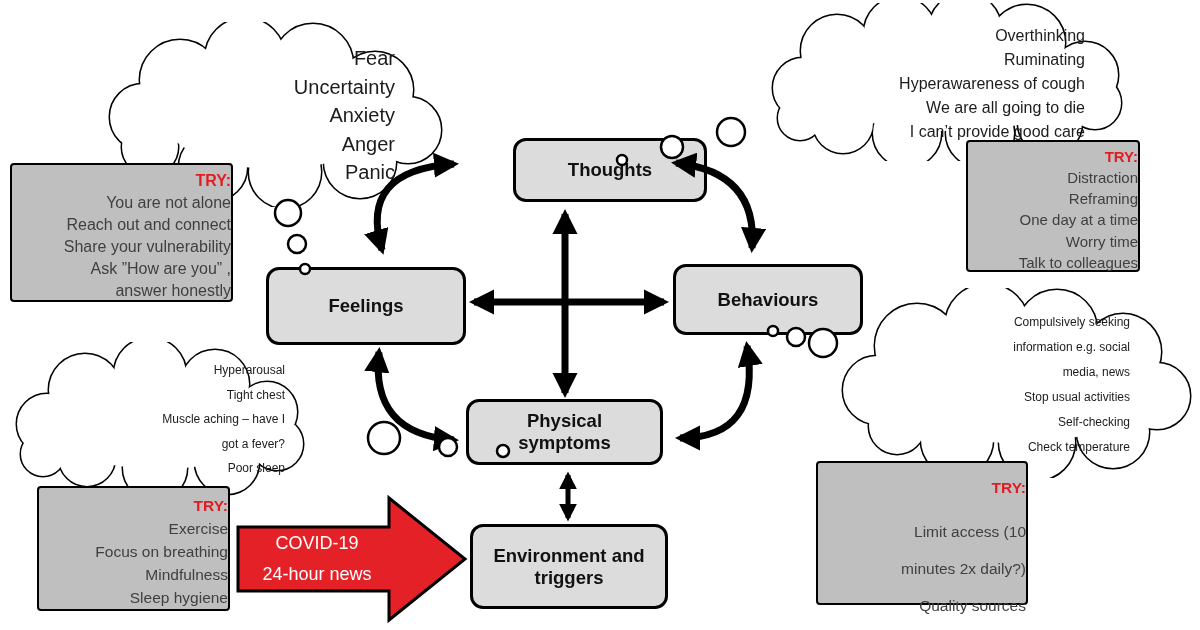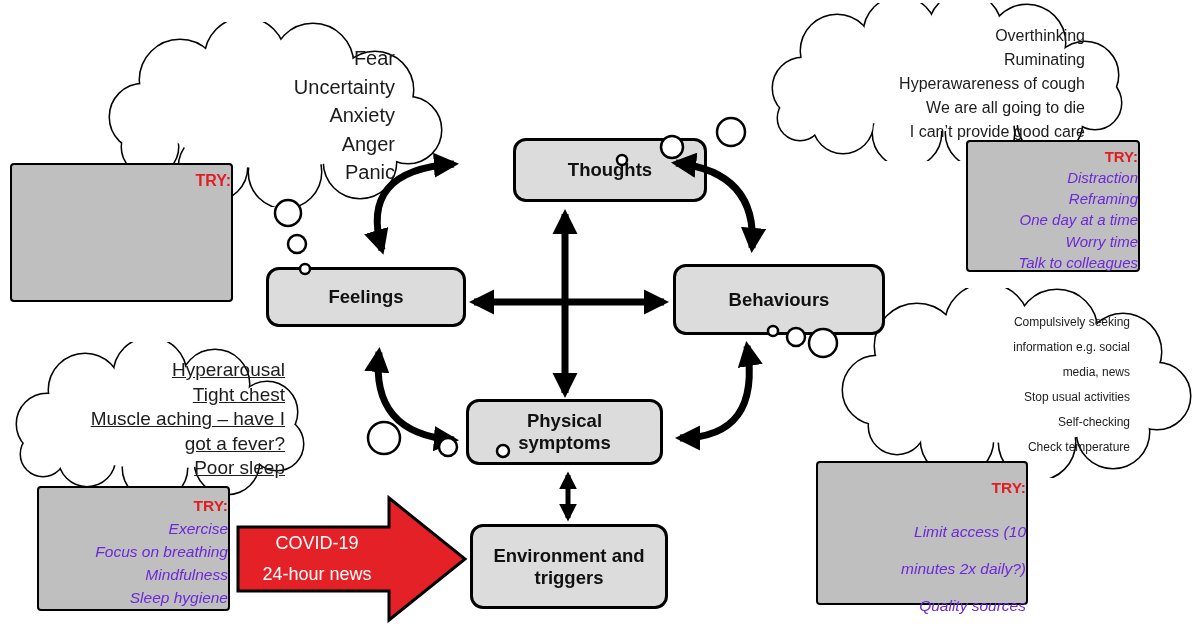--- a/index.html
+++ b/index.html
@@ -4,21 +4,21 @@
 <style>
   html,body{margin:0;padding:0;background:#fff;}
   #canvas{position:relative;width:1200px;height:630px;background:#ffffff;overflow:hidden;
           font-family:"Liberation Sans",sans-serif;color:#111;}
   .abs{position:absolute;}
   .pre{white-space:pre;}
   .cloud-text{position:absolute;text-align:right;color:#1c1c1c;z-index:3;}
   .try-box{position:absolute;background:#bfbfbf;border:2.5px solid #000;border-radius:4px;
            text-align:right;box-sizing:border-box;z-index:3;}
   .try-title{color:#e11d23;font-weight:bold;}
-  .try-lines{color:#6d28d9;font-style:italic;}
+  .try-lines{color:#404040;}
   .node{position:absolute;background:#dcdcdc;border:3px solid #000;border-radius:13px;
         display:flex;align-items:center;justify-content:center;text-align:center;
         font-weight:bold;font-size:18.5px;line-height:22px;color:#111;box-sizing:border-box;z-index:4;}
   .node .wrap-narrow{max-width:125px;}
   .arc{fill:none;stroke:#000;stroke-width:7;marker-start:url(#ah);marker-end:url(#ah);}
   .thin{stroke-width:5;}
   .covid-text{position:absolute;color:#ffffff;font-size:18px;line-height:31px;
               text-align:center;z-index:6;}
   svg{display:block;}
 </style>
@@ -120,34 +120,39 @@
   <div class="cloud-text pre" style="left:150px;top:44px;width:245px;font-size:20px;line-height:28.5px;">Fear
 Uncertainty
 Anxiety
 Anger
 Panic</div>
   <div class="cloud-text pre" style="left:775px;top:24px;width:310px;font-size:16px;line-height:24px;">Overthinking
 Ruminating
 Hyperawareness of cough
 We are all going to die
 I can’t provide good care</div>
-  <div class="cloud-text pre" style="left:30px;top:358px;width:255px;font-size:19px;line-height:24.5px;text-decoration:underline;">Hyperarousal
+  <div class="cloud-text pre" style="left:30px;top:358px;width:255px;font-size:12px;line-height:24.5px;">Hyperarousal
 Tight chest
 Muscle aching – have I
 got a fever?
 Poor sleep</div>
   <div class="cloud-text pre" style="left:860px;top:310px;width:270px;font-size:12px;line-height:25px;">Compulsively seeking
 information e.g. social
 media, news
 Stop usual activities
 Self-checking
 Check temperature</div>
 
   <div class="try-box" style="left:10px;top:163px;width:223px;height:139px;padding-top:5px;font-size:16px;">
     <div class="try-title" style="line-height:22px;">TRY:</div>
+    <div class="try-lines pre" style="line-height:22px;">You are not alone
+Reach out and connect
+Share your vulnerability
+Ask ”How are you” ,
+answer honestly</div>
   </div>
 
   <div class="try-box" style="left:966px;top:140px;width:174px;height:132px;padding-top:4px;font-size:15px;">
     <div class="try-title" style="line-height:21px;">TRY:</div>
     <div class="try-lines pre" style="line-height:21.2px;">Distraction
 Reframing
 One day at a time
 Worry time
 Talk to colleagues</div>
   </div>
@@ -164,24 +169,24 @@
     <div class="try-title" style="line-height:25px;">TRY:</div>
     <div class="try-lines pre" style="line-height:37px;margin-top:13px;">Limit access (10
 minutes 2x daily?)
 Quality sources
 Engage in activity</div>
   </div>
 
   <div class="node" style="left:467px;top:138px;width:194px;height:64px;margin-left:46px;">
     <span>Thoughts</span>
   </div>
-  <div class="node" style="left:266px;top:267px;width:200px;height:60px;">
+  <div class="node" style="left:266px;top:267px;width:200px;height:78px;">
     <span>Feelings</span>
   </div>
-  <div class="node" style="left:673px;top:264px;width:212px;height:71px;">
+  <div class="node" style="left:673px;top:264px;width:190px;height:71px;">
     <span>Behaviours</span>
   </div>
   <div class="node" style="left:466px;top:399px;width:197px;height:66px;">
     <span class="wrap-narrow">Physical symptoms</span>
   </div>
   <div class="node" style="left:470px;top:524px;width:198px;height:85px;">
     <span>Environment and triggers</span>
   </div>
 
   <svg class="abs" style="left:0;top:0;z-index:5;pointer-events:none;" width="1200" height="630">

